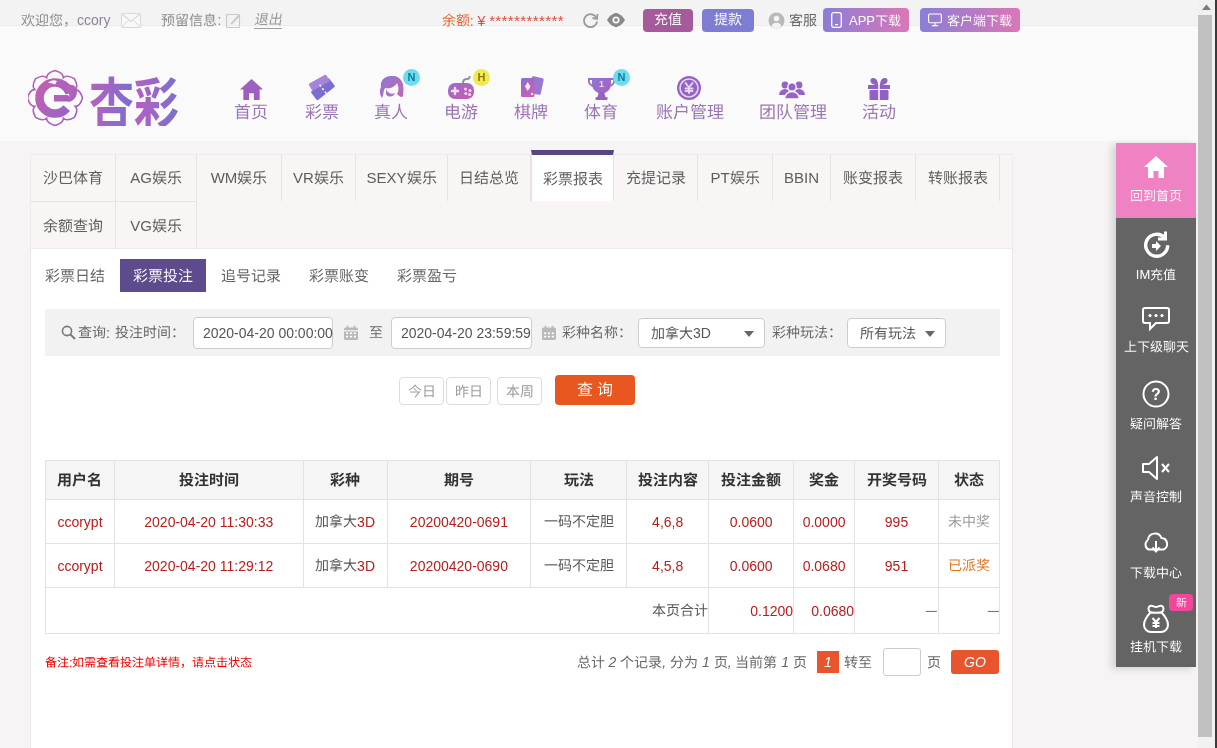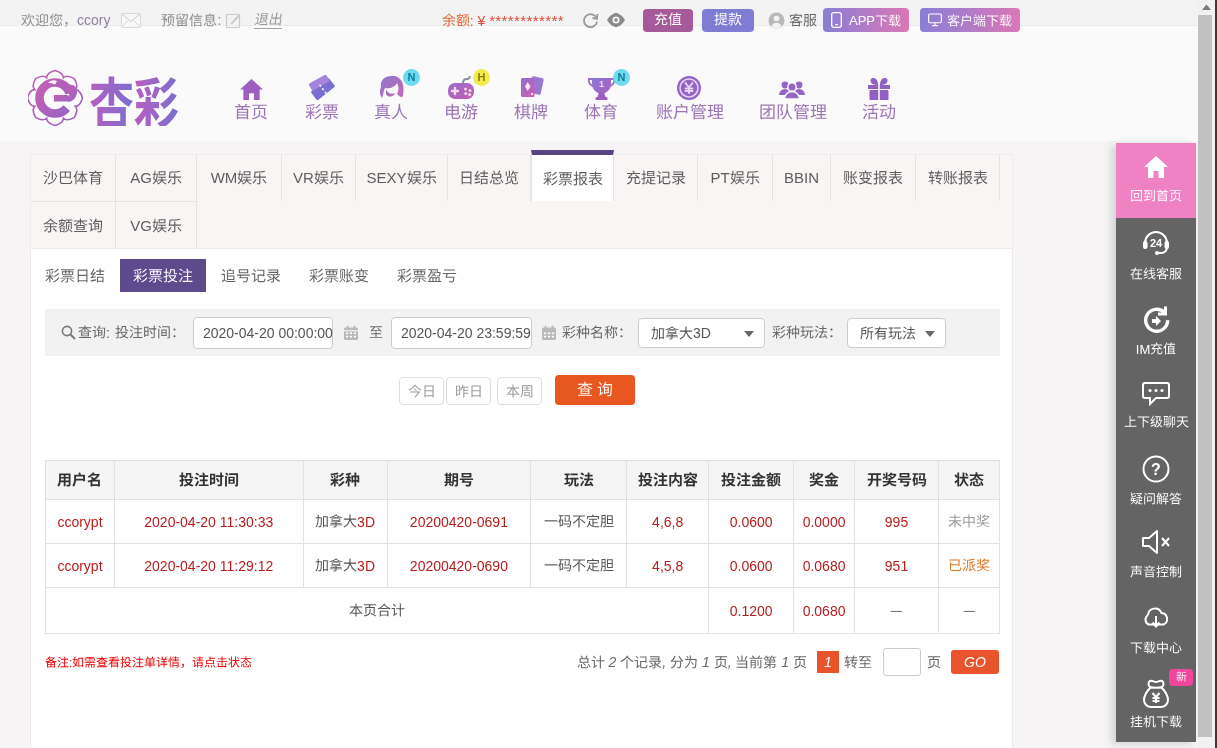--- a/index.html
+++ b/index.html
@@ -45,21 +45,21 @@
 
 
 #actions { position:absolute; left:0; top:126px; width:983px; padding-right:11px; font-size:0; }
 .day-btn { display:inline-block; margin-top:2px; vertical-align:top; width:45px; height:28px; line-height:26px; text-align:center; border:1px solid #ddd; border-radius:4px; background:#fff; color:#999; font-size:14px; }
 #search-btn { display:inline-block; width:80px; height:30px; line-height:30px; text-align:center; border-radius:4px; background:#e7571f; color:#fff; font-size:16px; }
 
 
 #tbl { position:absolute; left:14px; top:211px; width:955px; border-collapse:collapse; font-size:14px; color:#b91c1c; }
 #tbl th { background:#f5f5f5; font-weight:bold; color:#333; height:39px; border:1px solid #e2e2e2; font-size:15px; }
 #tbl td { height:44px; border:1px solid #e2e2e2; text-align:center; }
-#tbl tr:last-child td { height:46px; }
+#tbl tr:last-child td { height:46px;text-align:right; }
 .st-grey { color:#999; }
 .st-orange { color:#e0731c; }
 
 
 #note { position:absolute; left:14px; top:407px; color:#ee0000; font-size:12px; }
 #pager { position:absolute; right:13px; top:399px; display:flex; align-items:center; color:#666; font-size:14px;font-style:italic; }
 .pg-num { width:22px; height:22px; background:#e8542b; color:#fff; text-align:center; line-height:22px; font-size:14px; }
 .pg-input { width:38px; height:28px; border:1px solid #ccc; border-radius:3px; background:#fff; }
 .pg-go { width:48px; height:24px; background:#e8542b; border-radius:3px; color:#fff; text-align:center; line-height:24px; font-size:14px; }
 
@@ -910,36 +910,20 @@
           <path d="M13 1 L25 12 L21 12 L21 23 L15.5 23 L15.5 16 L10.5 16 L10.5 23 L5 23 L5 12 L1 12 Z" fill="#fff"></path>
         </svg>
       <span class="sb-txt"><svg style="display:inline-block;vertical-align:-1.6px;overflow:visible" width="52.0" height="13.0" viewBox="0 0 52.0 13.0" fill="#ffffff">
             <use href="#gr56de" transform="translate(0.0 11.4) scale(0.0130 -0.0130)"></use>
             <use href="#gr5230" transform="translate(13.0 11.4) scale(0.0130 -0.0130)"></use>
             <use href="#gr9996" transform="translate(26.0 11.4) scale(0.0130 -0.0130)"></use>
             <use href="#gr9875" transform="translate(39.0 11.4) scale(0.0130 -0.0130)"></use>
           </svg></span>
     </div>
     <div class="sb-item">
-      <svg width="30" height="27" viewBox="0 0 30 27">
-          <path d="M4 13 a11 11 0 0 1 22 0" fill="none" stroke="#fff" stroke-width="2"></path>
-          <rect x="2" y="11" width="4.5" height="8" rx="2" fill="#fff"></rect>
-          <rect x="23.5" y="11" width="4.5" height="8" rx="2" fill="#fff"></rect>
-          <path d="M26 18 a6 6 0 0 1 -6 5 h-3" fill="none" stroke="#fff" stroke-width="2"></path>
-          <circle cx="16" cy="23" r="2" fill="#fff"></circle>
-          <text x="15" y="17" font-size="11" fill="#fff" text-anchor="middle" font-weight="bold">24</text>
-        </svg>
-      <span class="sb-txt"><svg style="display:inline-block;vertical-align:-1.6px;overflow:visible" width="52.0" height="13.0" viewBox="0 0 52.0 13.0" fill="#ffffff">
-            <use href="#gr5728" transform="translate(0.0 11.4) scale(0.0130 -0.0130)"></use>
-            <use href="#gr7ebf" transform="translate(13.0 11.4) scale(0.0130 -0.0130)"></use>
-            <use href="#gr5ba2" transform="translate(26.0 11.4) scale(0.0130 -0.0130)"></use>
-            <use href="#gr670d" transform="translate(39.0 11.4) scale(0.0130 -0.0130)"></use>
-          </svg></span>
-    </div>
-    <div class="sb-item">
       <svg width="28" height="28" viewBox="0 0 28 28">
           <path d="M22.5 7.5 a11 11 0 1 0 3.2 7.8" fill="none" stroke="#fff" stroke-width="3.4"></path>
           <path d="M23.5 1.5 L23.5 9 L16 9" fill="none" stroke="#fff" stroke-width="3"></path>
           <path d="M10 14 h4 v-3 l5 5 l-5 5 v-3 h-4 z" fill="#fff"></path>
         </svg>
       <span class="sb-txt">IM<svg style="display:inline-block;vertical-align:-1.6px;overflow:visible" width="26.0" height="13.0" viewBox="0 0 26.0 13.0" fill="#ffffff">
             <use href="#gr5145" transform="translate(0.0 11.4) scale(0.0130 -0.0130)"></use>
             <use href="#gr503c" transform="translate(13.0 11.4) scale(0.0130 -0.0130)"></use>
           </svg></span>
     </div>

